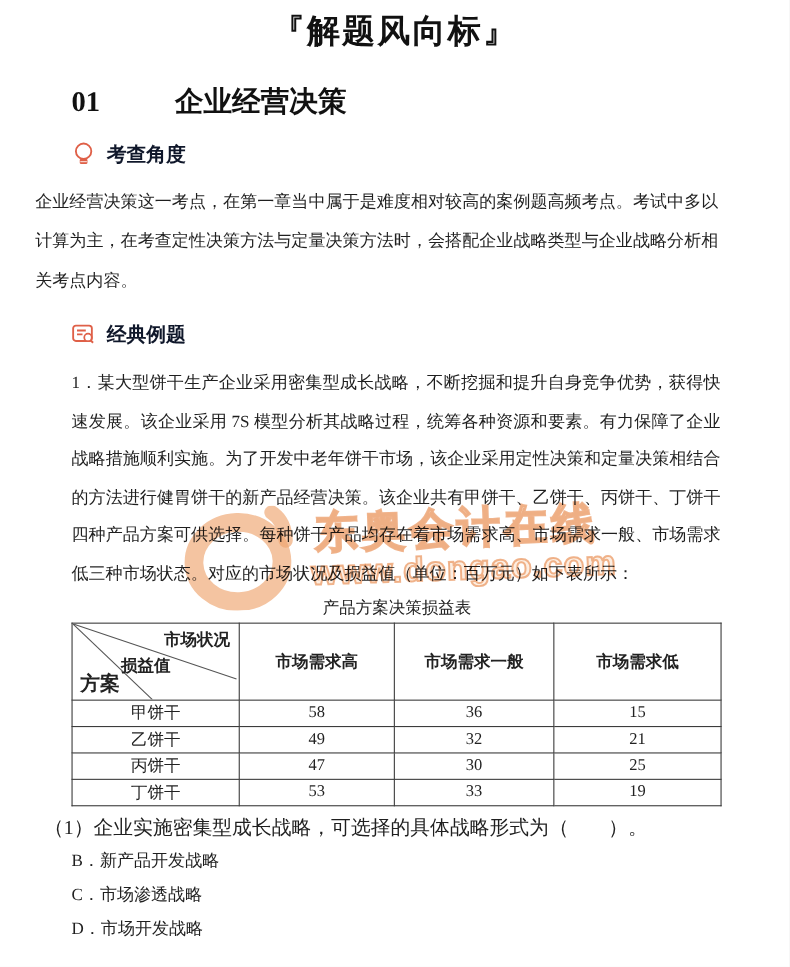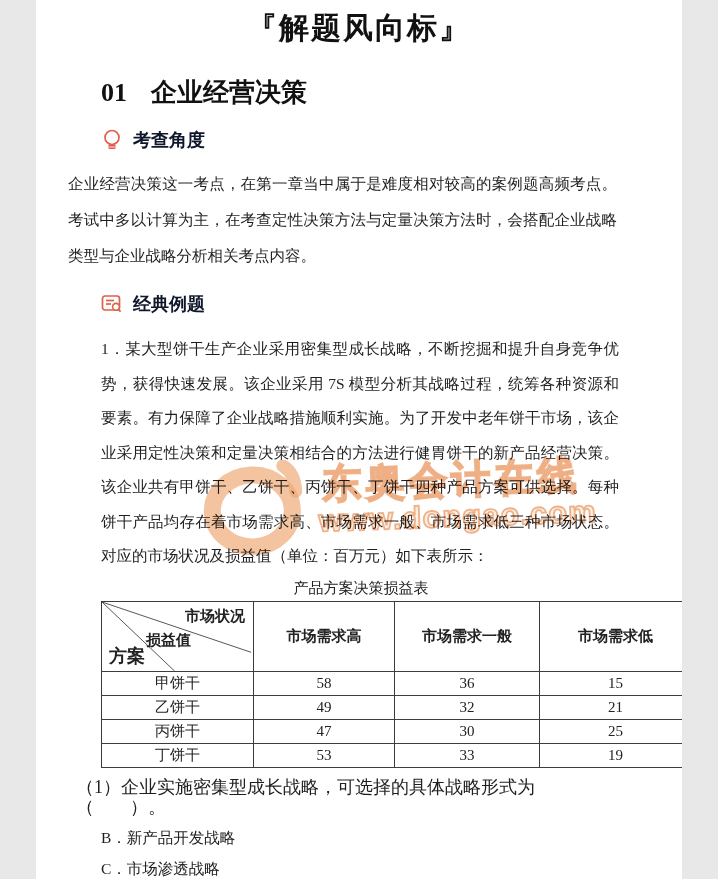--- a/index.html
+++ b/index.html
@@ -1,18 +1,18 @@
 <!DOCTYPE html>
 <html><head>
 <meta charset="utf-8">
 <style>
   html,body{margin:0;padding:0;background:#e8e8e8;}
   .page{
     position:relative;
-    width:646px;height:879px;
+    width:718px;height:879px;
     margin:0 auto;
     background:#ffffff;
     overflow:hidden;
     font-family:"Liberation Serif","DejaVu Serif",serif;
     color:#1f1f1f;
     box-sizing:border-box;
   }
   .page *{box-sizing:border-box;}
 
   .doc-title{
@@ -21,21 +21,21 @@
     font-size:30px;
     font-weight:bold;
     letter-spacing:2px;
     color:#111;
   }
   .section-heading{
     margin:26px 0 0 65px;
     font-size:26px;
     font-weight:bold;
     color:#111;
-    display:flex;align-items:baseline;
+    display:flex;align-items:baseline;gap:44px;
   }
   .section-heading .sec-num{margin-right:24px;}
 
   .sub-heading{
     margin:18px 0 0 65px;
     display:flex;align-items:center;
     font-size:18px;font-weight:bold;color:#0f172a;
   }
   .sub-heading .icon{width:22px;height:24px;margin-right:10px;flex:0 0 auto;display:flex;align-items:center;}
 

